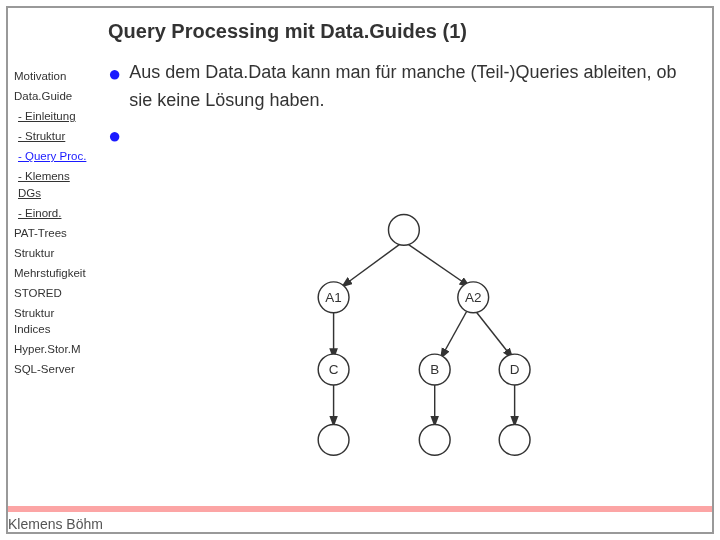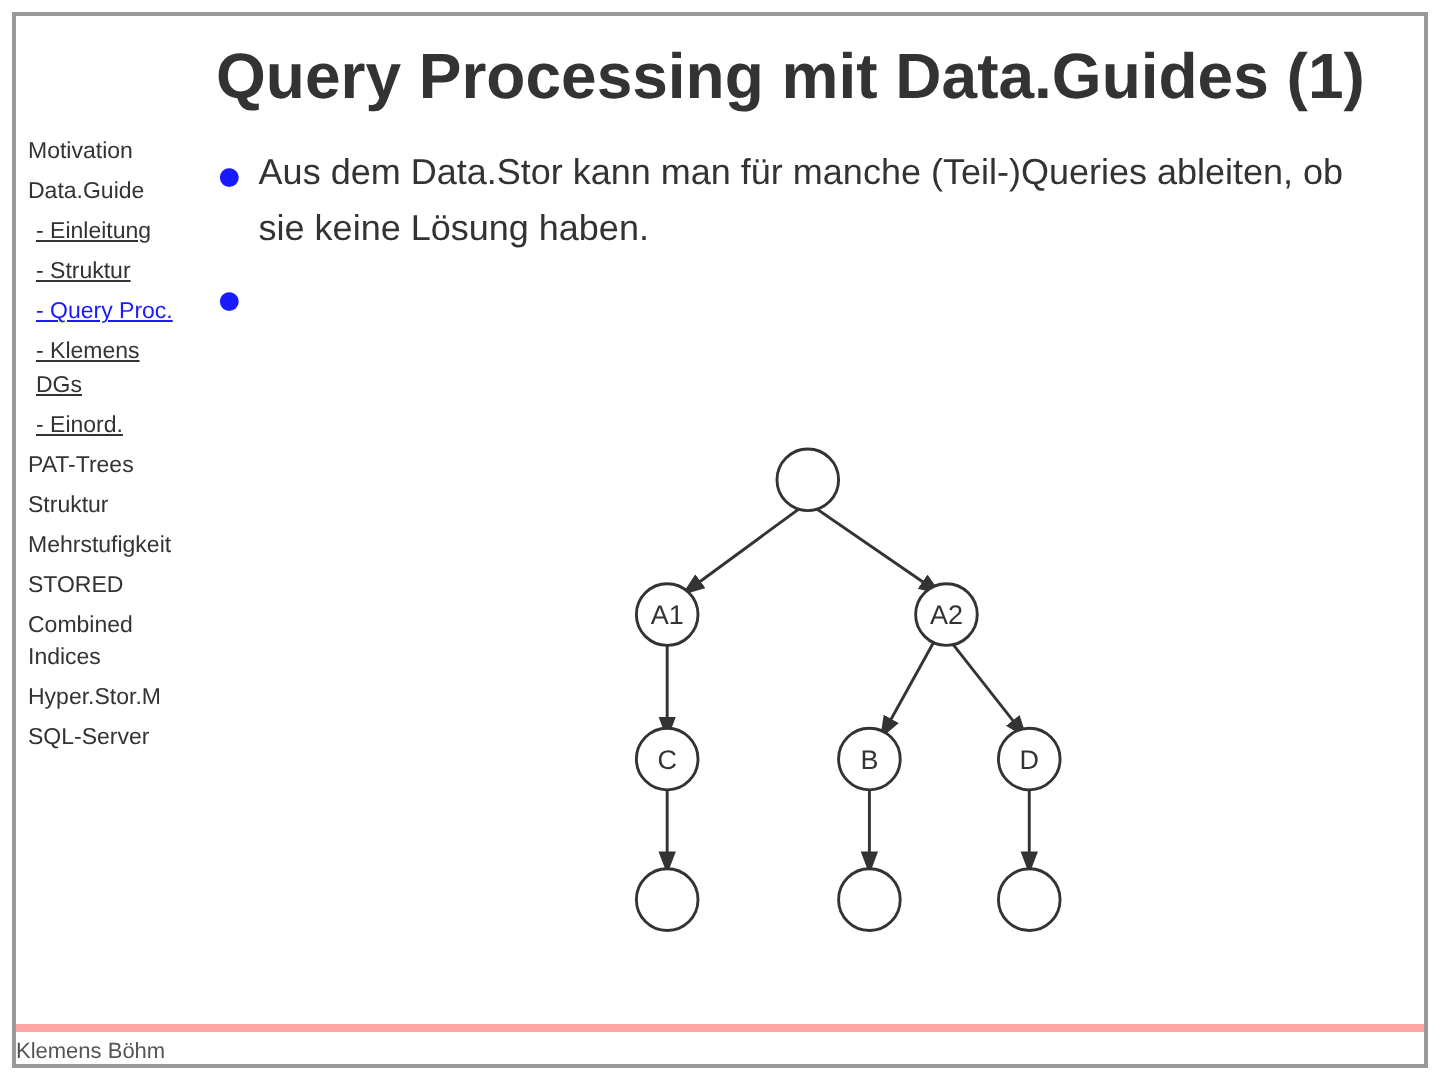--- a/index.html
+++ b/index.html
@@ -36,21 +36,21 @@
 
     
     #main {
       flex: 1;
       padding: 12px 18px 8px 10px;
       display: flex;
       flex-direction: column;
     }
 
     #title {
-      font-size: 32px;
+      font-size: 20px;
       font-weight: bold;
       color: #333;
       margin-bottom: 16px;
     }
 
     #bullets {
       font-size: 18px;
       color: #333;
       line-height: 1.55;
       margin-bottom: 10px;
@@ -80,23 +80,23 @@
     svg#tree {
       width: 360px;
       height: 260px;
     }
 
     
     #footer {
       display: flex;
       justify-content: space-between;
       align-items: center;
-      font-size: 11px;
+      font-size: 14px;
       color: #555;
-      border-top: 4px solid #fca5a5;
+      border-top: 6px solid #fca5a5;
       padding-top: 4px;
       margin-top: 4px;
     }
 
     #outer-border {
       border: 2px solid #999;
       flex: 1;
       display: flex;
       flex-direction: column;
       margin: 6px;
@@ -141,37 +141,37 @@
       <div class="sidebar-item">
         <span>Struktur</span>
       </div>
       <div class="sidebar-item">
         <span>Mehrstufigkeit</span>
       </div>
       <div class="sidebar-item">
         <span>STORED</span>
       </div>
       <div class="sidebar-item">
-        <span>Combined Indices</span>
+        <span>Struktur Indices</span>
       </div>
       <div class="sidebar-item">
         <span>Hyper.Stor.M</span>
       </div>
       <div class="sidebar-item">
         <span>SQL-Server</span>
       </div>
     </div>
 
     <div id="main">
       <div id="title">Query Processing mit Data.Guides (1)</div>
 
       <div id="bullets">
         <div class="bullet-item">
           <span class="bullet-dot">●</span>
-          <span>Aus dem Data.Stor kann man für manche (Teil-)Queries ableiten, ob sie keine Lösung haben.</span>
+          <span>Aus dem Data.Data kann man für manche (Teil-)Queries ableiten, ob sie keine Lösung haben.</span>
         </div>
         <div class="bullet-item">
           <span class="bullet-dot">●</span>
         </div>
       </div>
 
       <div id="tree-area">
         <svg id="tree" viewBox="0 0 360 270">
 
           <line x1="180" y1="44" x2="120" y2="88" stroke="#333" stroke-width="1.5" marker-end="url(#arrow)"></line>

